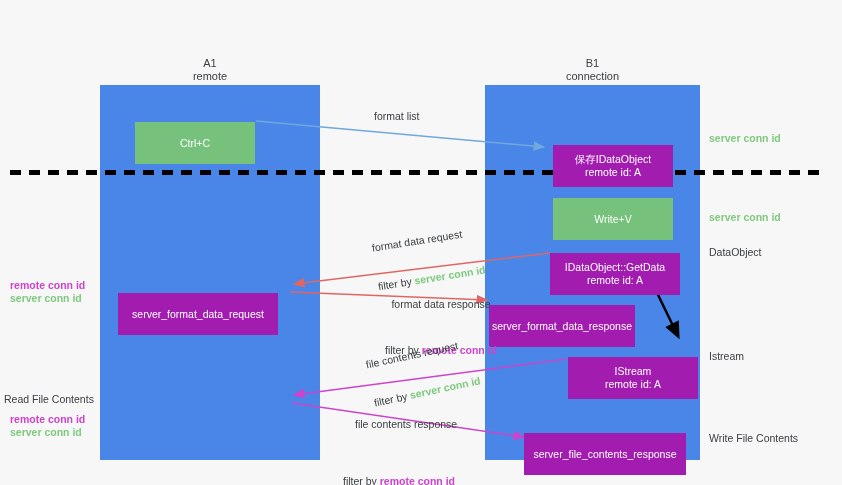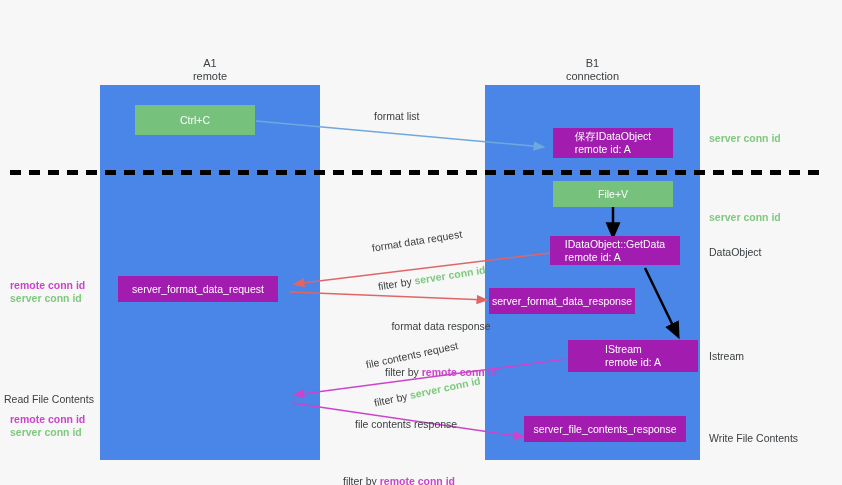--- a/index.html
+++ b/index.html
@@ -30,34 +30,34 @@
   .colheadB{left:485px;top:57px;width:215px;}
 
   .divider{
     position:absolute;left:10px;top:170px;width:815px;height:5px;
     background:repeating-linear-gradient(to right,#000 0 11px,transparent 11px 19px);
   }
 
   .node{
     position:absolute;box-sizing:border-box;
     display:flex;align-items:center;justify-content:center;
-    text-align:left;color:#ffffff;font-size:10.5px;line-height:13px;
-    white-space:pre-line;padding:13px 4px;
+    text-align:center;color:#ffffff;font-size:10.5px;line-height:13px;
+    white-space:pre-line;padding:21px 4px;margin-top:17px;
   }
   .green{background:#76c17b;}
   .orange{background:#a21caf;}
 
   .lbl{position:absolute;font-size:10.5px;line-height:13px;color:#3c4043;white-space:pre-line;}
   .lbl .g{color:#7ec97e;font-weight:bold;}
   .lbl .m{color:#cc44cc;font-weight:bold;}
   .green-txt{color:#7ec97e;font-weight:bold;}
   .mag-txt{color:#cc44cc;font-weight:bold;}
   .rot-a{transform:rotate(-9deg);transform-origin:left top;}
   .rot-b{transform:rotate(-12deg);transform-origin:left top;}
-  .c{text-align:center;margin-top:22px;}
+  .c{text-align:center;}
 </style>
 </head>
 <body>
 
 <div class="stage">
 
 
   <div class="col colA"></div>
   <div class="col colB"></div>
 
@@ -100,21 +100,21 @@
   <div class="divider"></div>
 
   <div class="node green" style="left:135px;top:105px;width:120px;height:30px;">Ctrl+C</div>
 
   <div class="node orange" style="left:118px;top:276px;width:160px;height:24px;">server_format_data_request</div>
 
 
   <div class="node orange" style="left:553px;top:128px;width:120px;height:30px;">保存IDataObject
 remote id: A</div>
 
-  <div class="node green" style="left:553px;top:181px;width:120px;height:24px;">File+V</div>
+  <div class="node green" style="left:553px;top:181px;width:120px;height:24px;">Write+V</div>
 
   <div class="node orange" style="left:550px;top:236px;width:130px;height:29px;">IDataObject::GetData
 remote id: A</div>
 
   <div class="node orange" style="left:489px;top:288px;width:146px;height:24px;">server_format_data_response</div>
 
   <div class="node orange" style="left:568px;top:340px;width:130px;height:32px;">IStream
 remote id: A</div>
 
   <div class="node orange" style="left:524px;top:416px;width:162px;height:24px;">server_file_contents_response</div>

